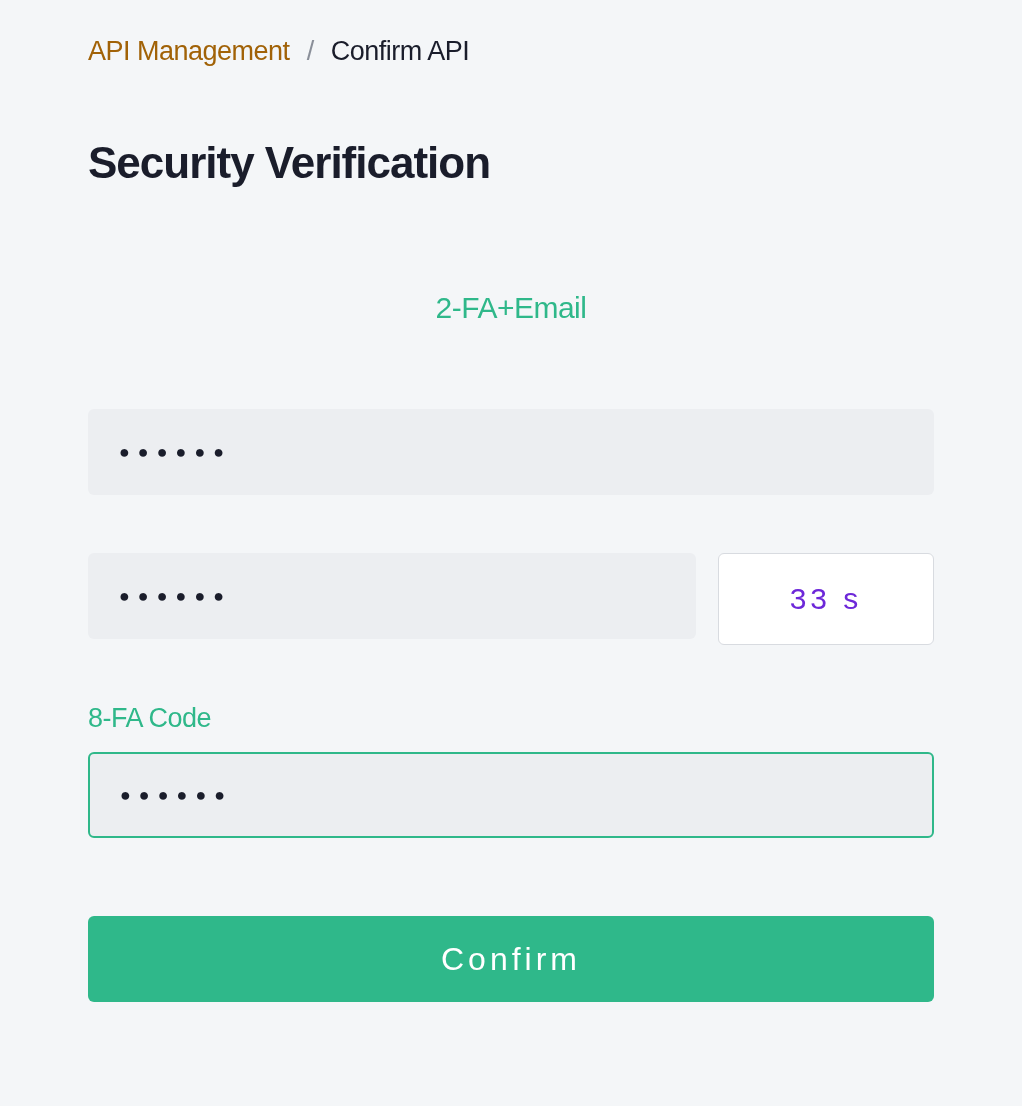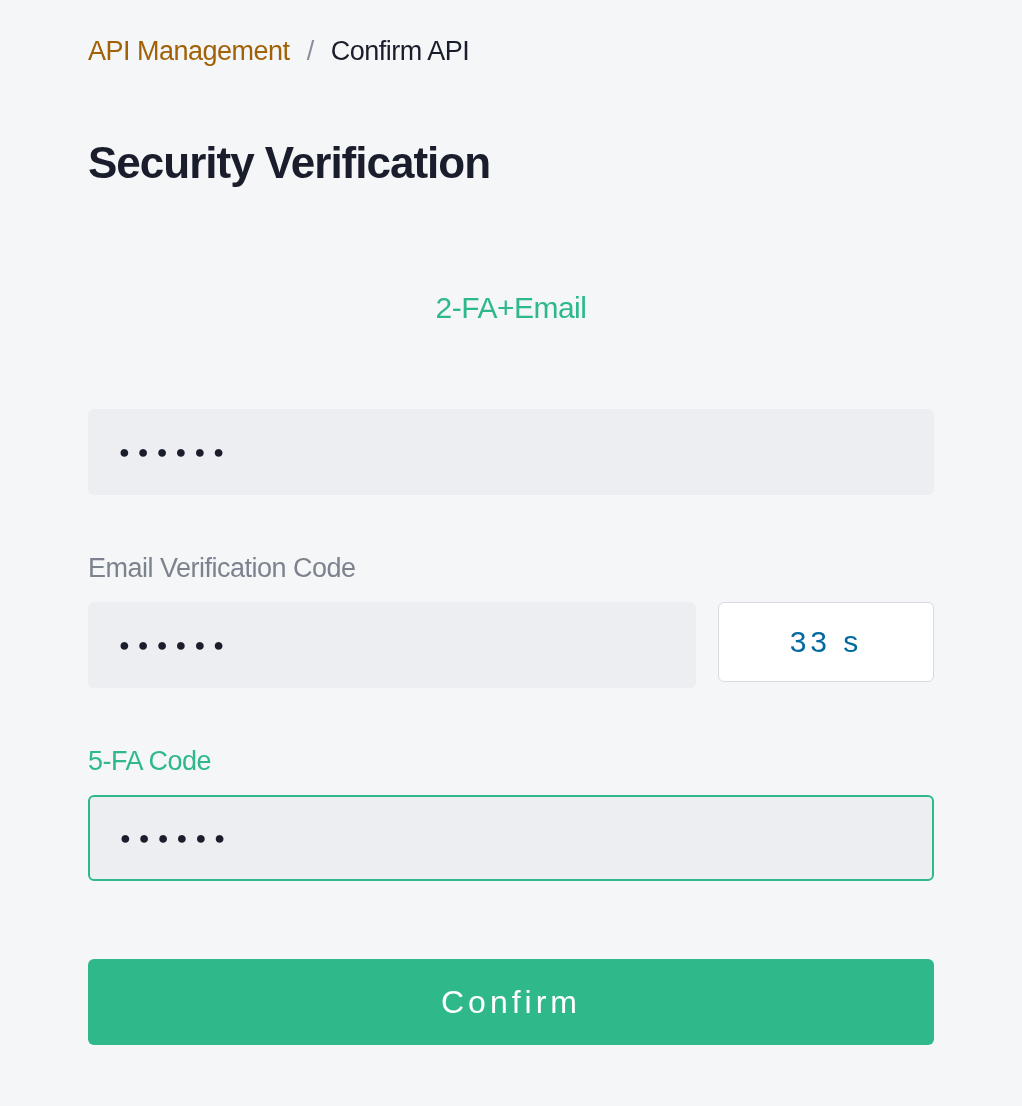--- a/index.html
+++ b/index.html
@@ -75,26 +75,26 @@
       outline: none;
       display: flex;
       align-items: center;
     }
     .input.active {
       border: 2px solid #2fb88a;
       background: #eceef1;
     }
     .countdown-btn {
       width: 216px;
-      height: 80px;
+      height: 92px;
       background: #ffffff;
       border: 1px solid #d8dbe0;
       border-radius: 6px;
       font-size: 30px;
-      color: #0369a1;
+      color: #6d28d9;
       letter-spacing: 4px;
       display: flex;
       align-items: center;
       justify-content: center;
       cursor: default;
     }
     .confirm-btn {
       width: 100%;
       height: 86px;
       background: #2fb88a;
@@ -131,31 +131,30 @@
 
 <div class="field">
   <div class="input-row">
     <div class="input">
       <span class="dots">●●●●●●</span>
     </div>
   </div>
 </div>
 
 <div class="field">
-  <div class="field-label">Email Verification Code</div>
   <div class="input-row">
     <div class="input">
       <span class="dots">●●●●●●</span>
     </div>
     <div class="countdown-btn">33 s</div>
   </div>
 </div>
 
 <div class="field">
-  <div class="field-label active">5-FA Code</div>
+  <div class="field-label active">8-FA Code</div>
   <div class="input-row">
     <div class="input active">
       <span class="dots">●●●●●●</span>
     </div>
   </div>
 </div>
 
 <button class="confirm-btn">Confirm</button>
 
 

